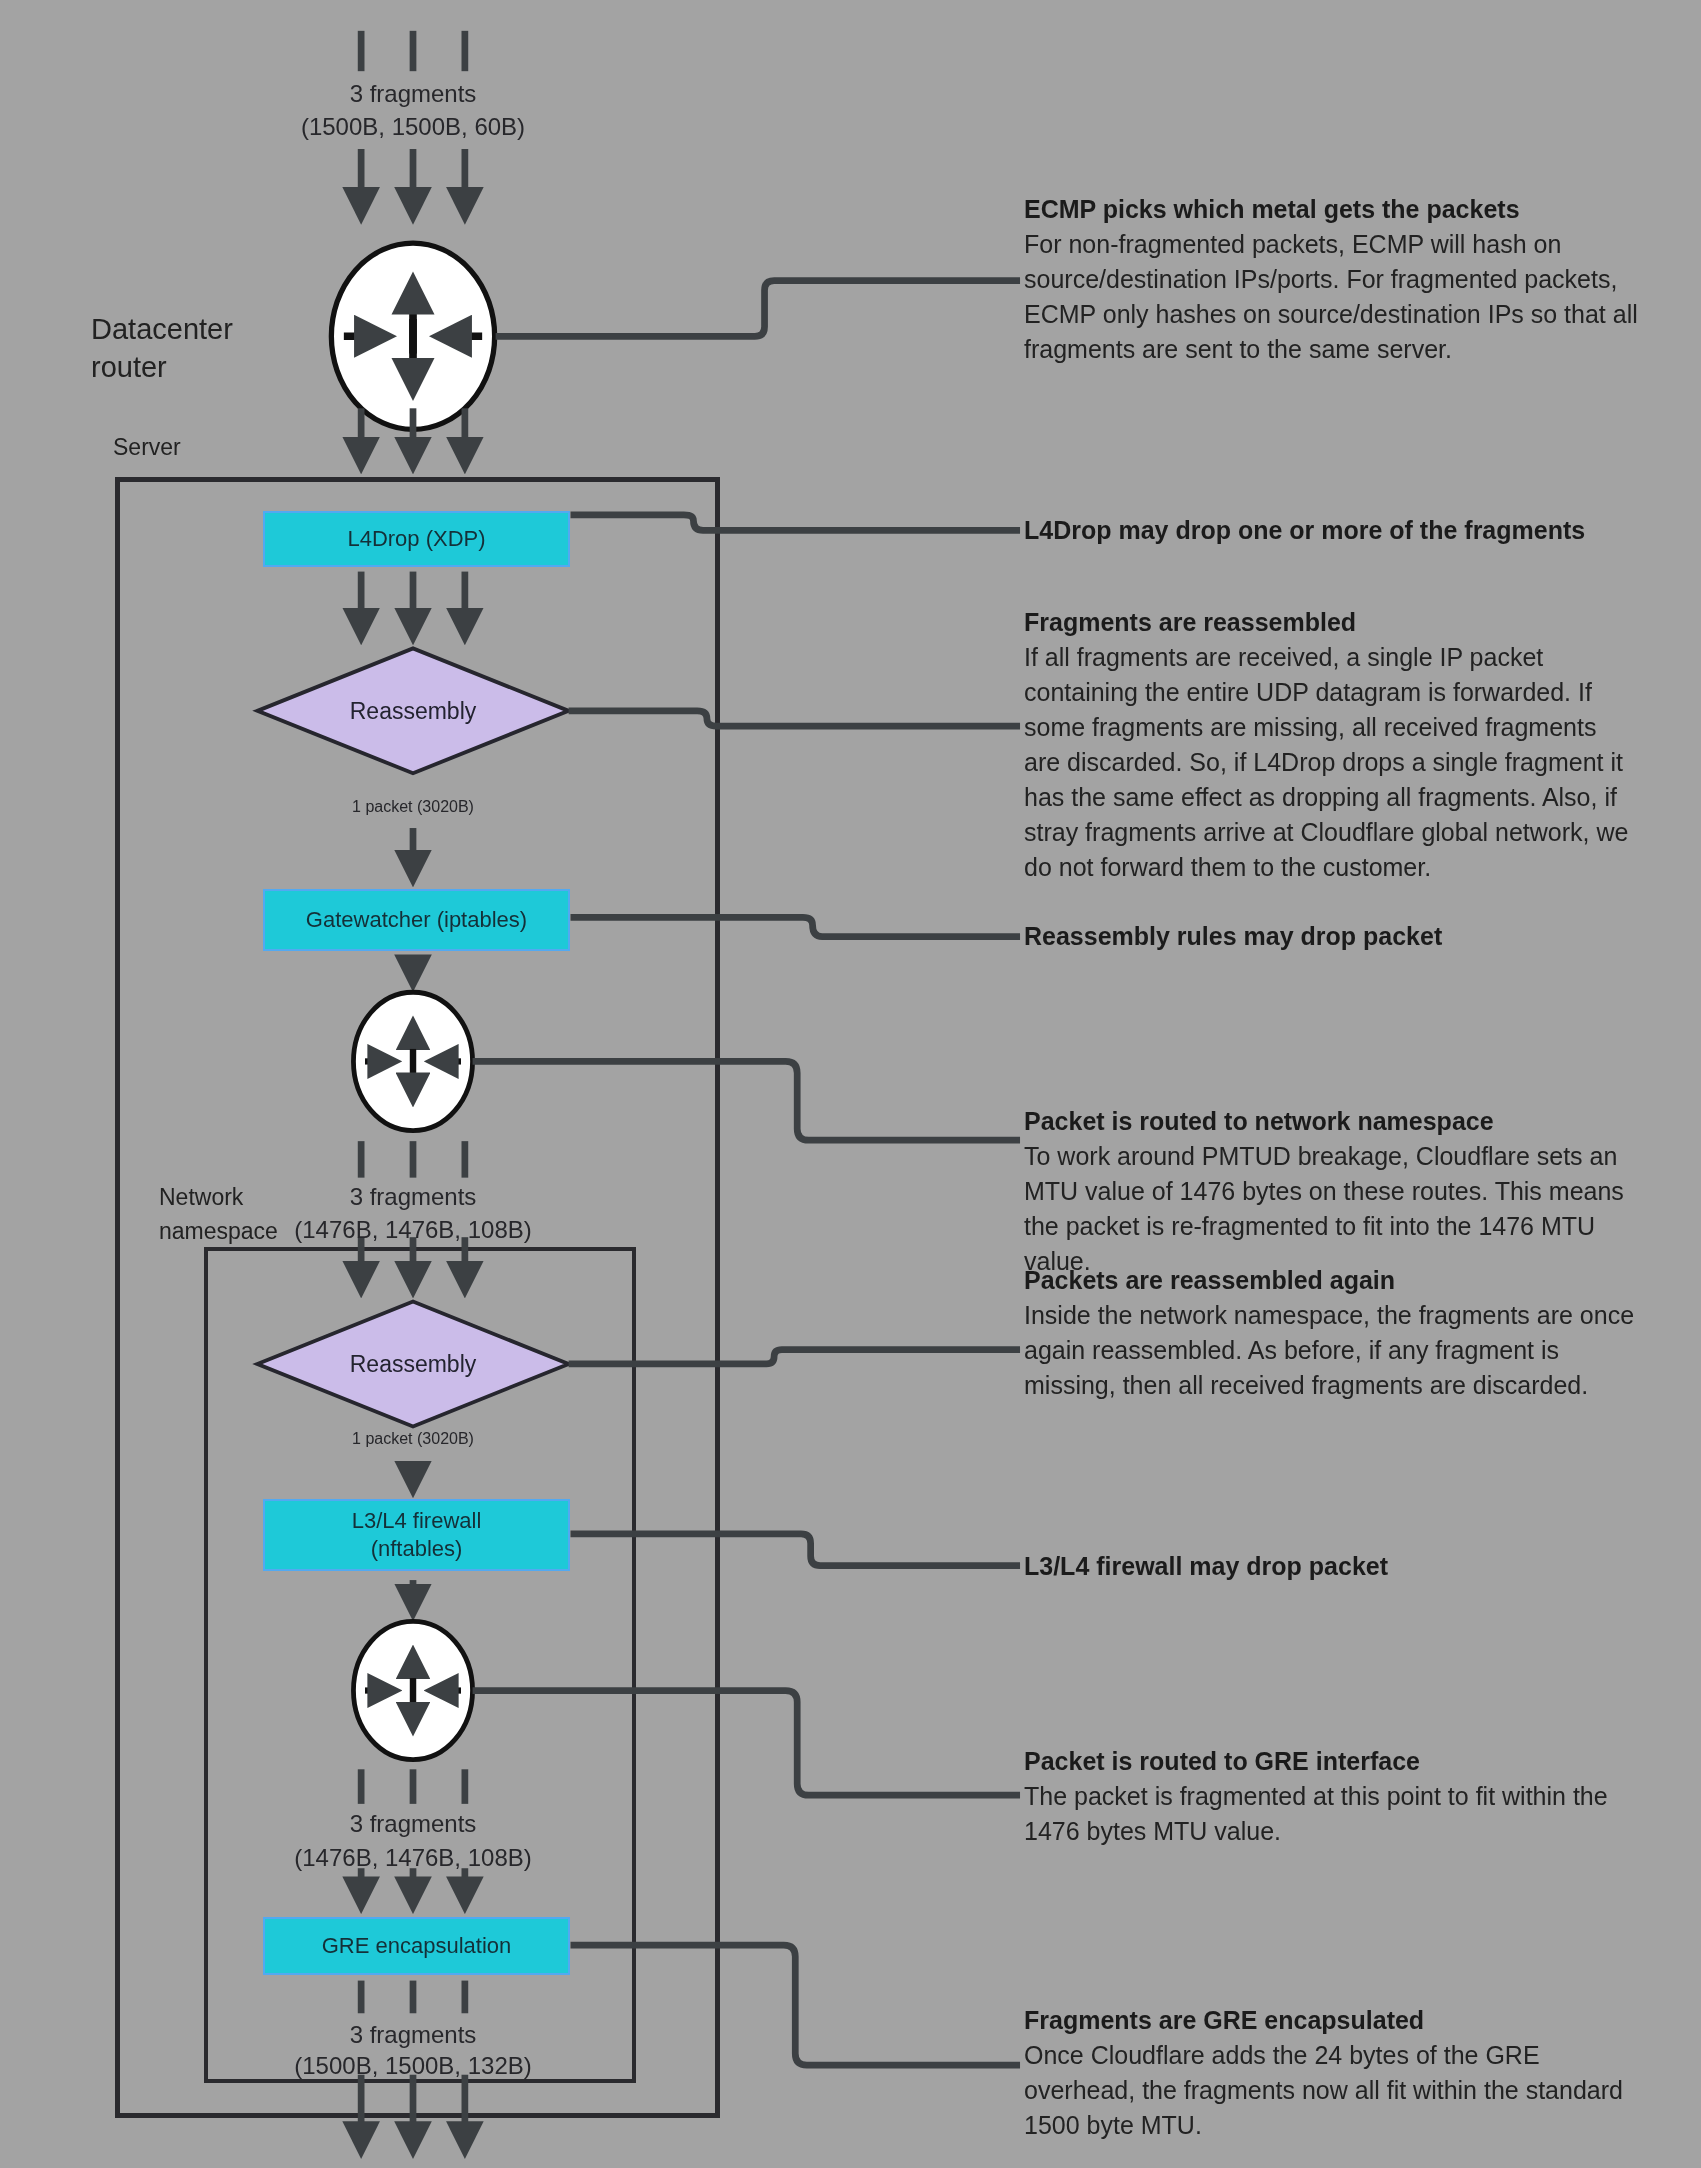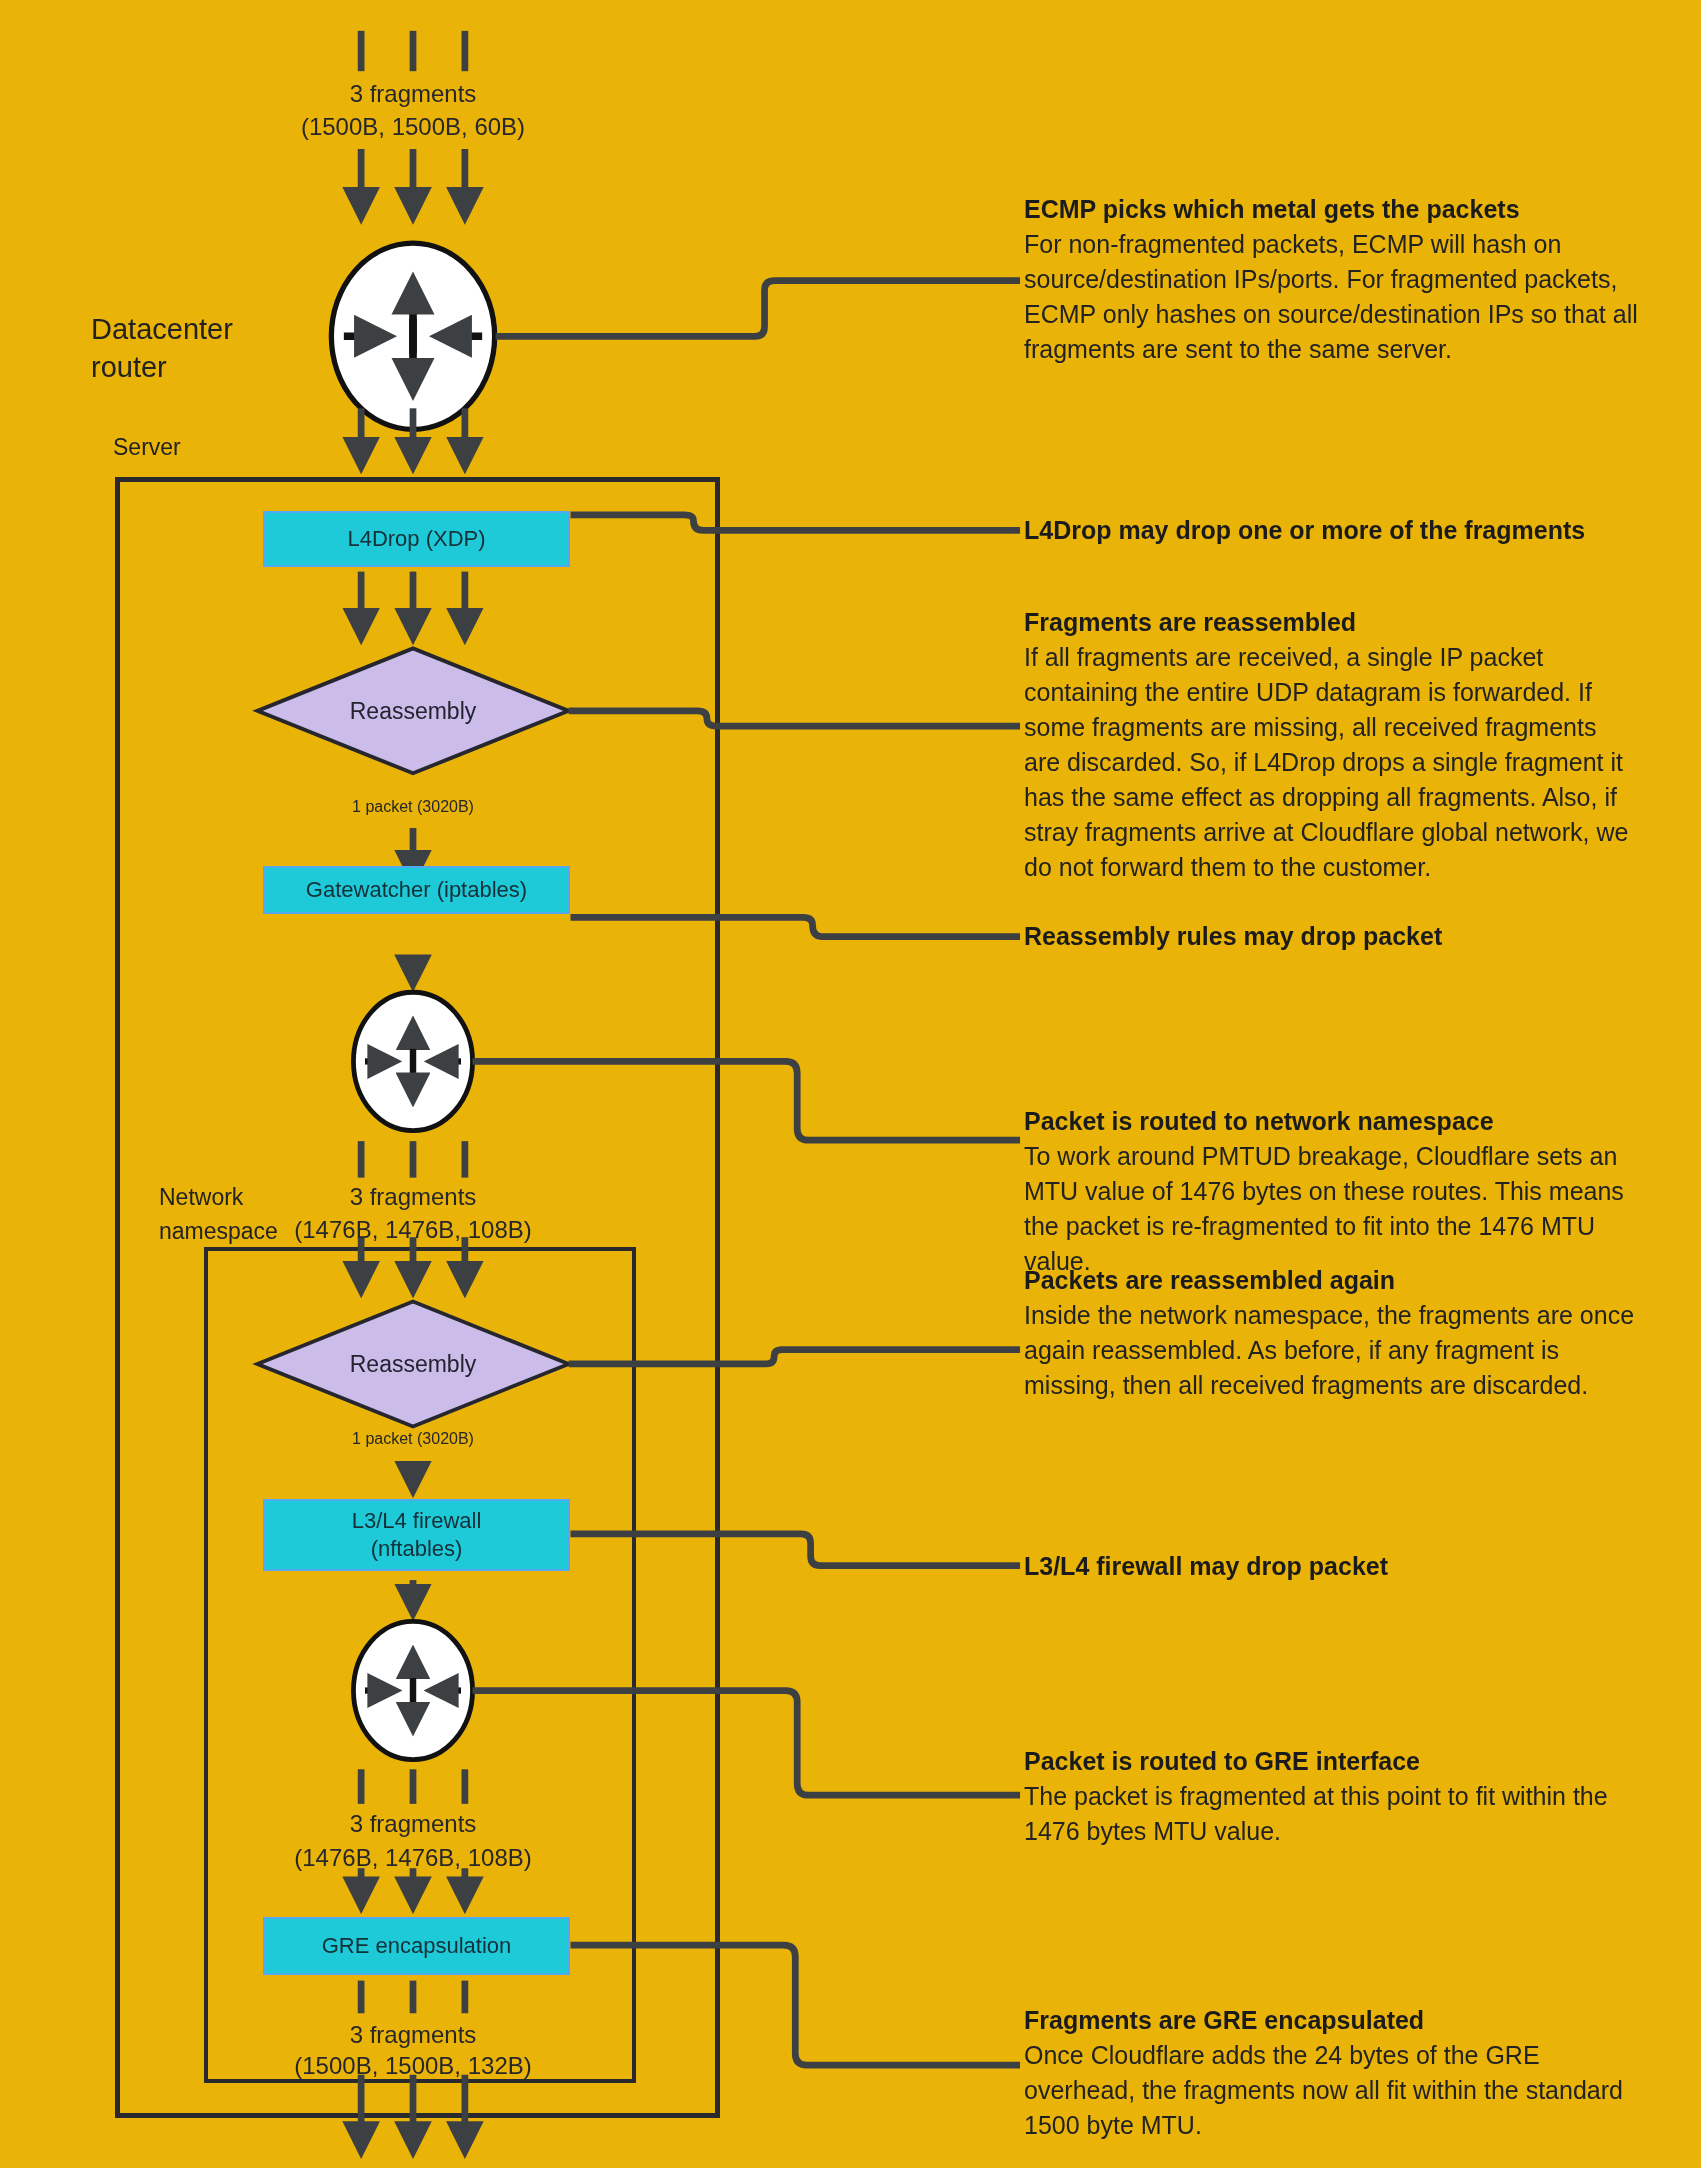--- a/index.html
+++ b/index.html
@@ -1,16 +1,16 @@
 <!DOCTYPE html>
 <html><head>
 <meta charset="utf-8">
 <style>
   html,body{margin:0;padding:0;background:#ffffff;}
-  .canvas{position:relative;width:1701px;height:2168px;background:#eab308;overflow:hidden;
+  .canvas{position:relative;width:1701px;height:2168px;background:#a3a3a3;overflow:hidden;
           font-family:"Liberation Sans", sans-serif;color:#1d1d1f;}
   .abs{position:absolute;}
   .pre{white-space:pre-line;}
   .ctr{transform:translateX(-50%);text-align:center;}
   
   .big-box{position:absolute;box-sizing:border-box;border:5.8px solid #2a2a2e;background:transparent;}
   .ns-box{border-width:4.8px;}
   
   .node{position:absolute;box-sizing:border-box;background:#1EC9D8;border:2.9px solid #52A9F1;
         display:flex;align-items:center;justify-content:center;text-align:center;
@@ -169,21 +169,21 @@
 router</div>
 
   <div class="abs side-label" style="left:113px;top:430px;">Server</div>
 
   <div class="node" style="left:263px;top:511px;width:307px;height:56px;">L4Drop (XDP)</div>
 
   <div class="diamond-label" style="left:413px;top:711px;">Reassembly</div>
 
   <div class="abs ctr packet-label" style="left:413px;top:798px;">1 packet (3020B)</div>
 
-  <div class="node" style="left:263px;top:866px;width:307px;height:48px;">Gatewatcher (iptables)</div>
+  <div class="node" style="left:263px;top:889px;width:307px;height:62px;">Gatewatcher (iptables)</div>
 
   <div class="abs ctr flow-label" style="left:413px;top:1182px;">3 fragments</div>
   <div class="abs ctr flow-label" style="left:413px;top:1215px;">(1476B, 1476B, 108B)</div>
 
   <div class="abs side-label pre" style="left:159px;top:1180px;">Network
 namespace</div>
 
   <div class="diamond-label" style="left:413px;top:1364px;">Reassembly</div>
 
   <div class="abs ctr packet-label" style="left:413px;top:1430px;">1 packet (3020B)</div>

